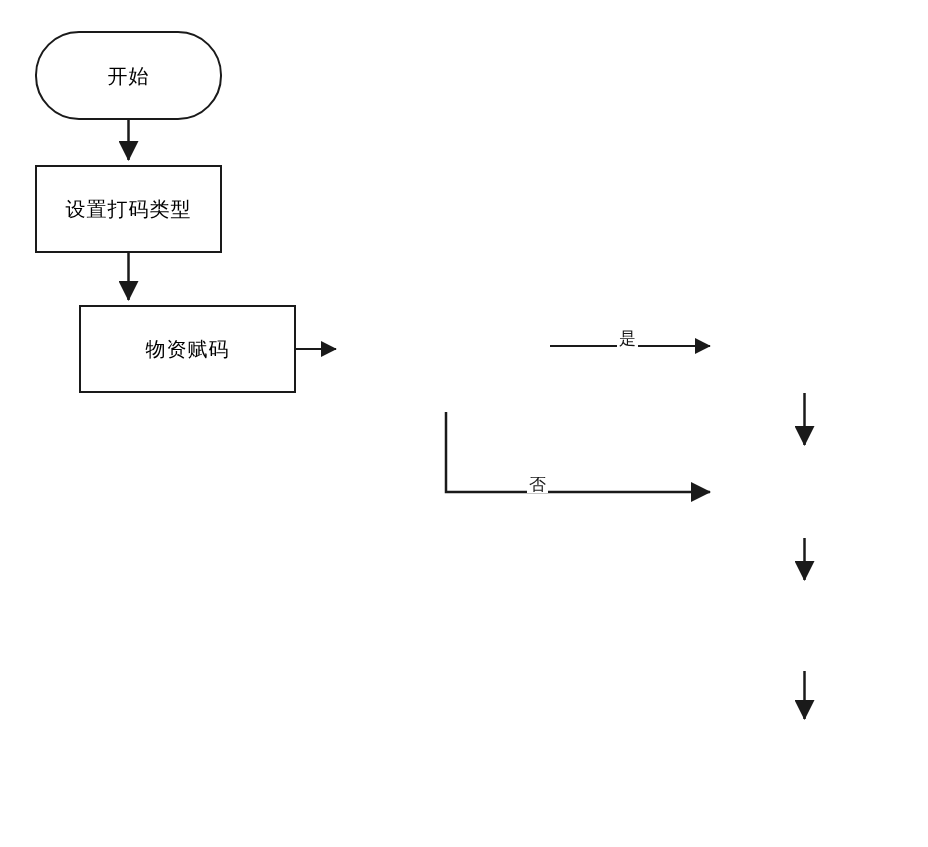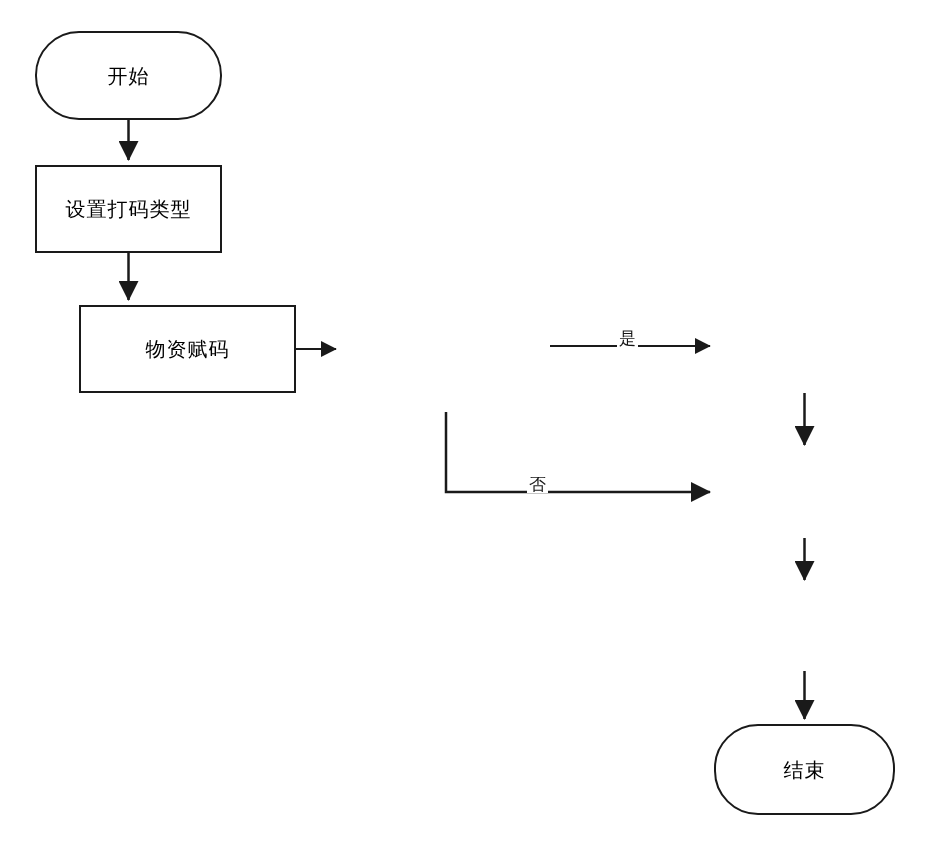--- a/index.html
+++ b/index.html
@@ -129,21 +129,18 @@
   </div>
 
   <div class="node process" style="left:35px; top:305px; width:217px; height:88px;margin-left:44px;">
     <span class="node-label">物资赋码</span>
   </div>
 
 
 
 
 
-  <div class="node terminator" style="left:714px; top:724px; width:181px; height:91px;">
-    <span class="node-label">结束</span>
-  </div>
 
   <div class="edge-label" style="left:617px; top:330px;">是</div>
 
   <div class="edge-label" style="left:527px; top:476px;">否</div>
 
 </div>
 
 </body></html>

